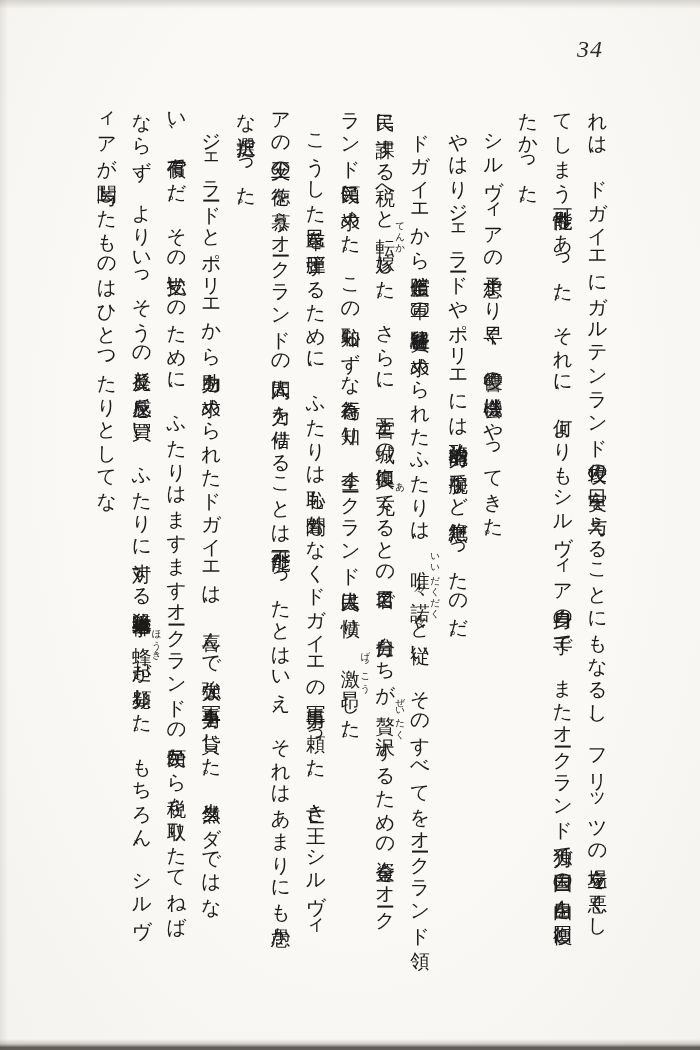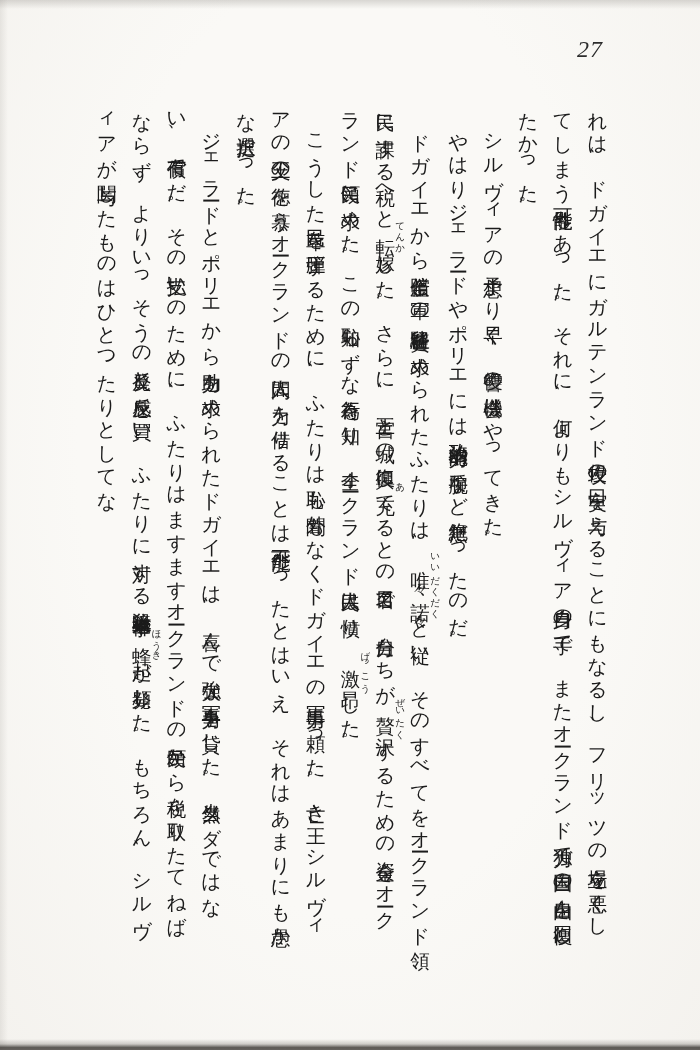--- a/index.html
+++ b/index.html
@@ -84,21 +84,21 @@
     pointer-events: none;
   }
 </style>
 </head>
 <body>
 
 <div class="page">
   <div class="scan-edge-top"></div>
   <div class="scan-edge-left"></div>
 
-  <div class="page-number">27</div>
+  <div class="page-number">34</div>
 
   <div class="text-block" id="text-block">
       <p>れは、ドガイエにガルテンランド侵攻の口実を与えることにもなるし、フリッツの立場を悪くしてしまう可能性もあった。それに、何よりもシルヴィア自身の手で、またオークランド独力で自国の自由を回復したかった。</p>
       <p class="indent">シルヴィアの予想より早く、復讐の機会はやってきた。</p>
       <p class="indent">やはりジェラードやポリエには政治的能力や手腕など絶無だったのだ。</p>
       <p class="indent">ドガイエから賠償金と軍の駐留経費を求められたふたりは、<ruby>唯々諾々<rt>いいだくだく</rt></ruby>と従い、そのすべてをオークランド領民に課する税へと<ruby>転嫁<rt>てんか</rt></ruby>した。さらに、王宮と城の復興に<ruby>充<rt>あ</rt></ruby>てるとの名目で、自分たちが<ruby>贅沢<rt>ぜいたく</rt></ruby>するための資金をオークランド領民に求めた。この恥知らずな行為を知り、全オークランド人民は憤り、<ruby>激昂<rt>げっこう</rt></ruby>した。</p>
       <p class="indent">こうした民草を弾圧するために、ふたりは恥も外聞もなくドガイエの軍事力に頼った。亡き王、シルヴィアの父王の徳を慕うオークランドの人間に力を借りることは不可能だったとはいえ、それはあまりにも愚かな選択だった。</p>
       <p class="indent">ジェラードとポリエから助力を求められたドガイエは、喜んで強大な軍事力を貸した。当然タダではない、有償でだ。その支払いのために、ふたりはますますオークランドの領民から税を取りたてねばならず、よりいっそうの反発と反感を買い、ふたりに対する暗殺未遂事件や<ruby>蜂起<rt>ほうき</rt></ruby>が頻発した。もちろん、シルヴィアが関与したものはひとつたりとしてな</p>
     </div>
 

